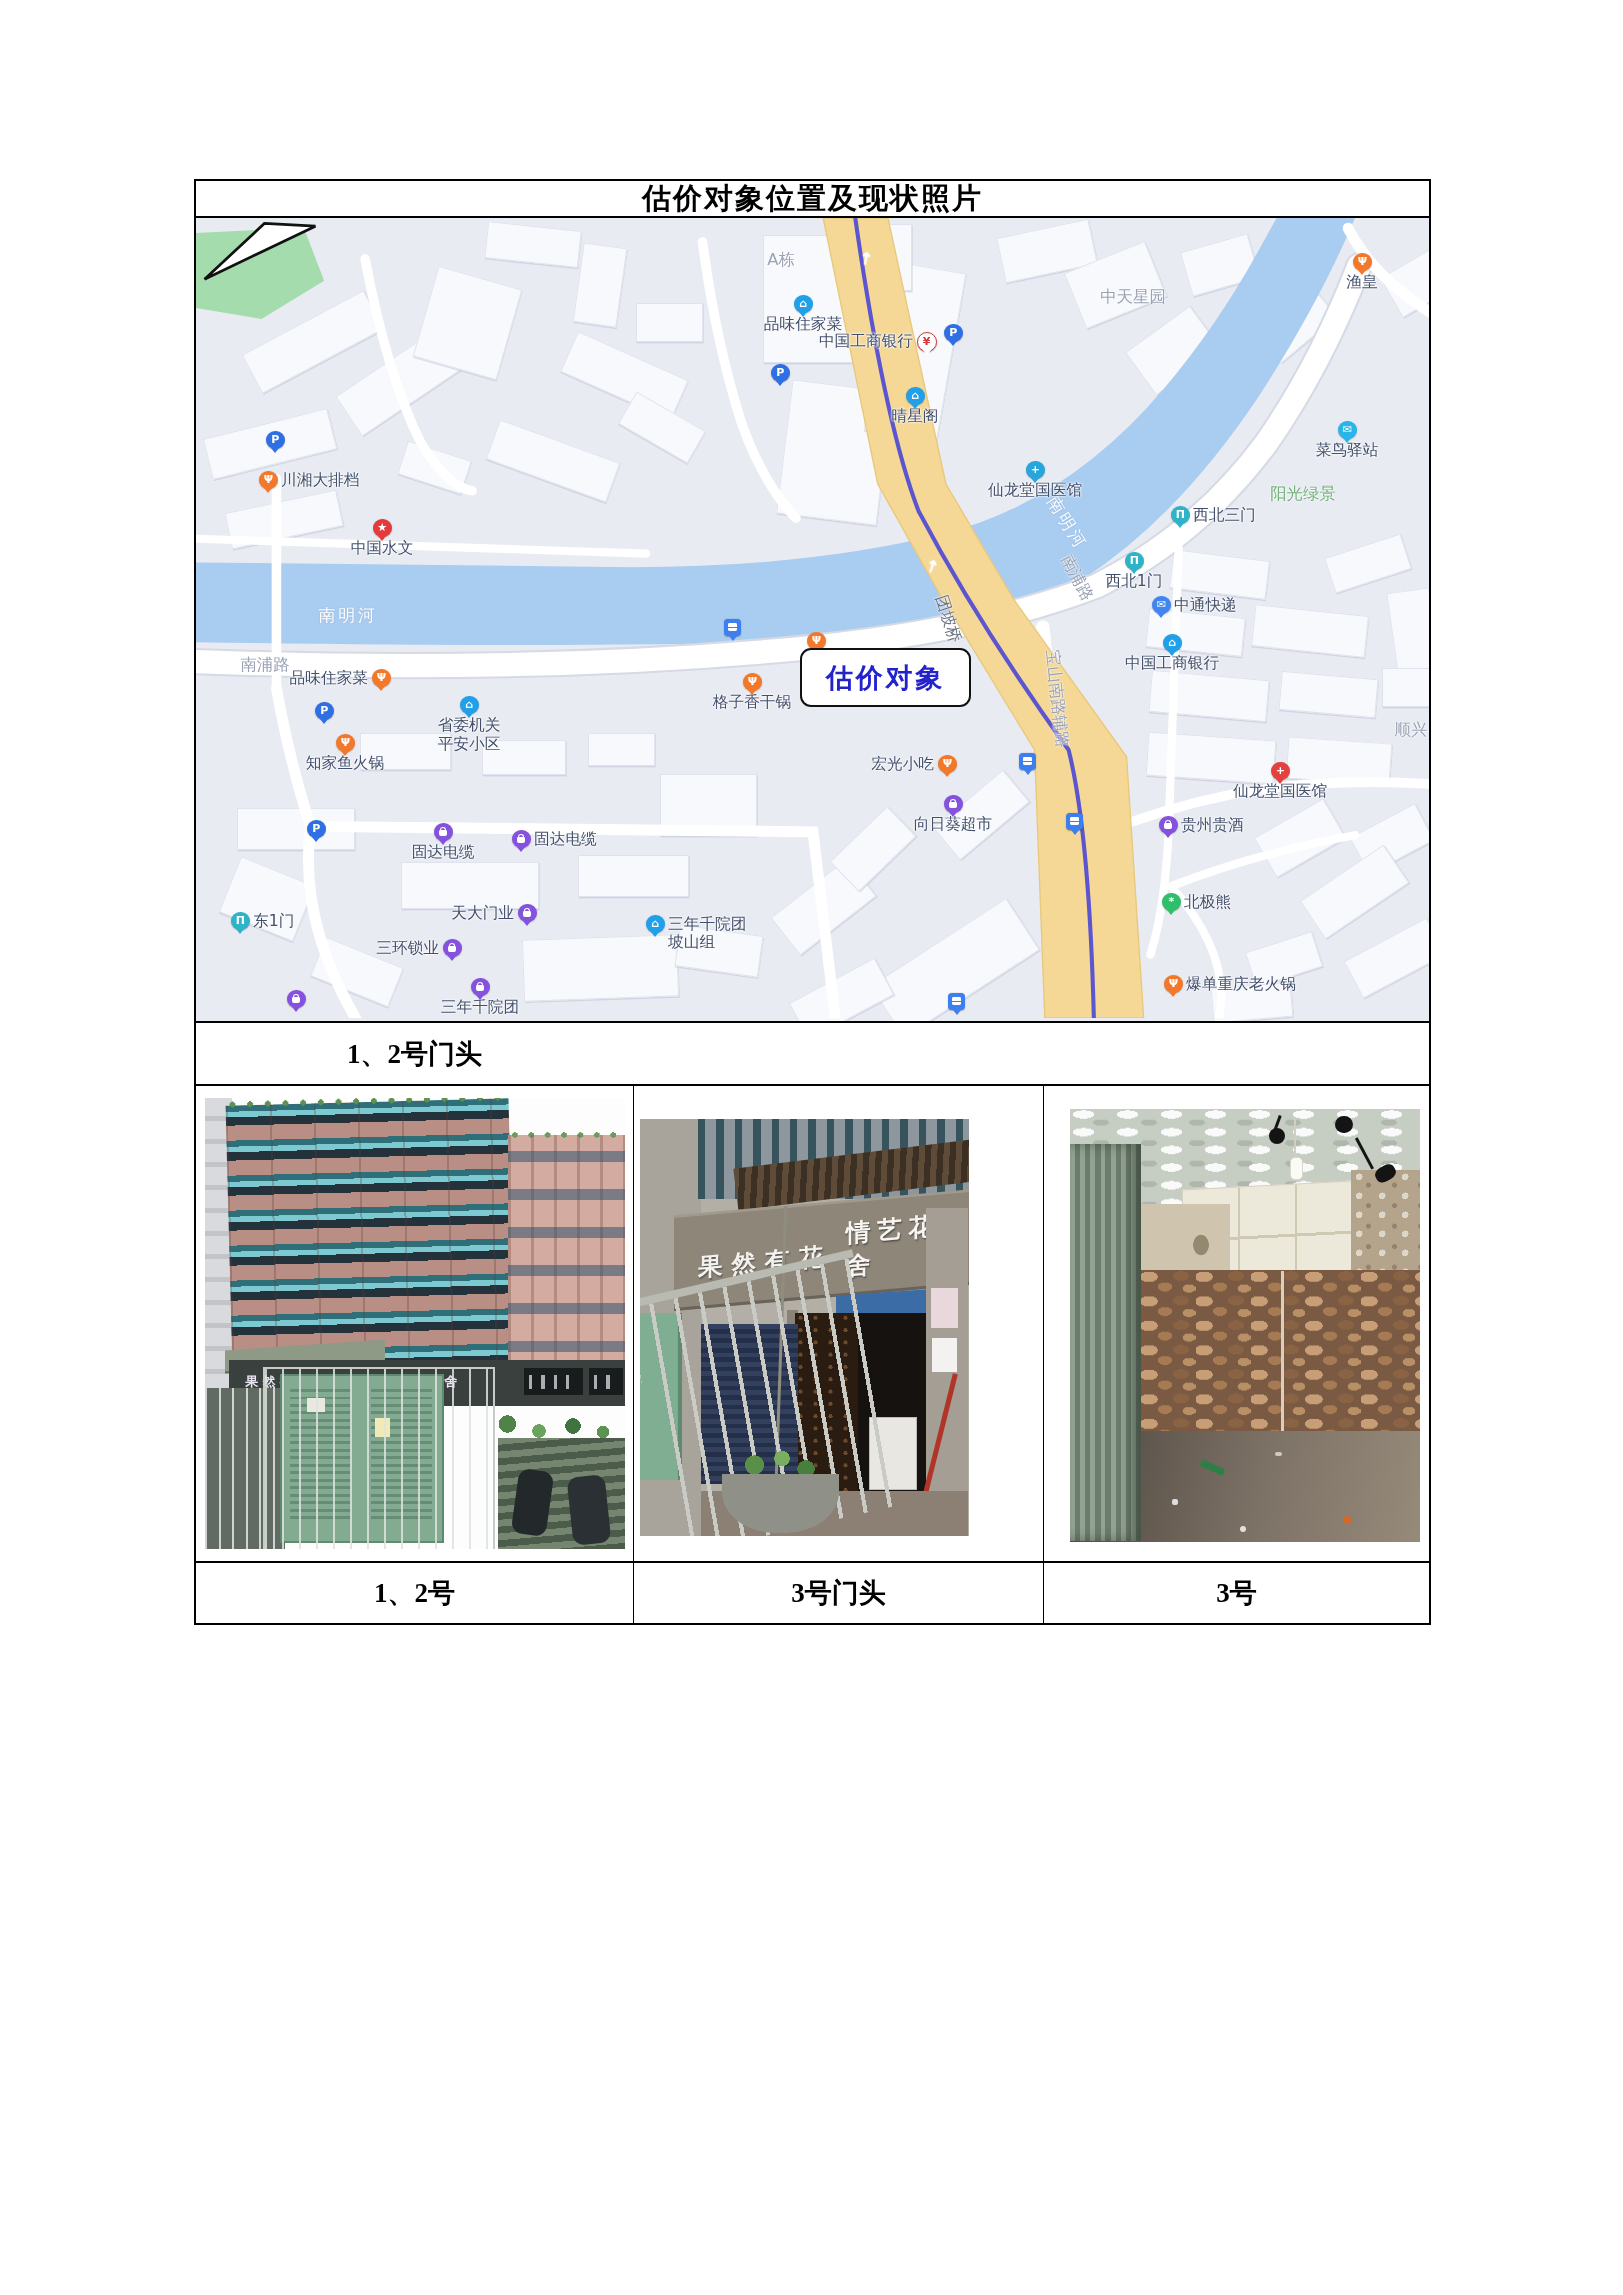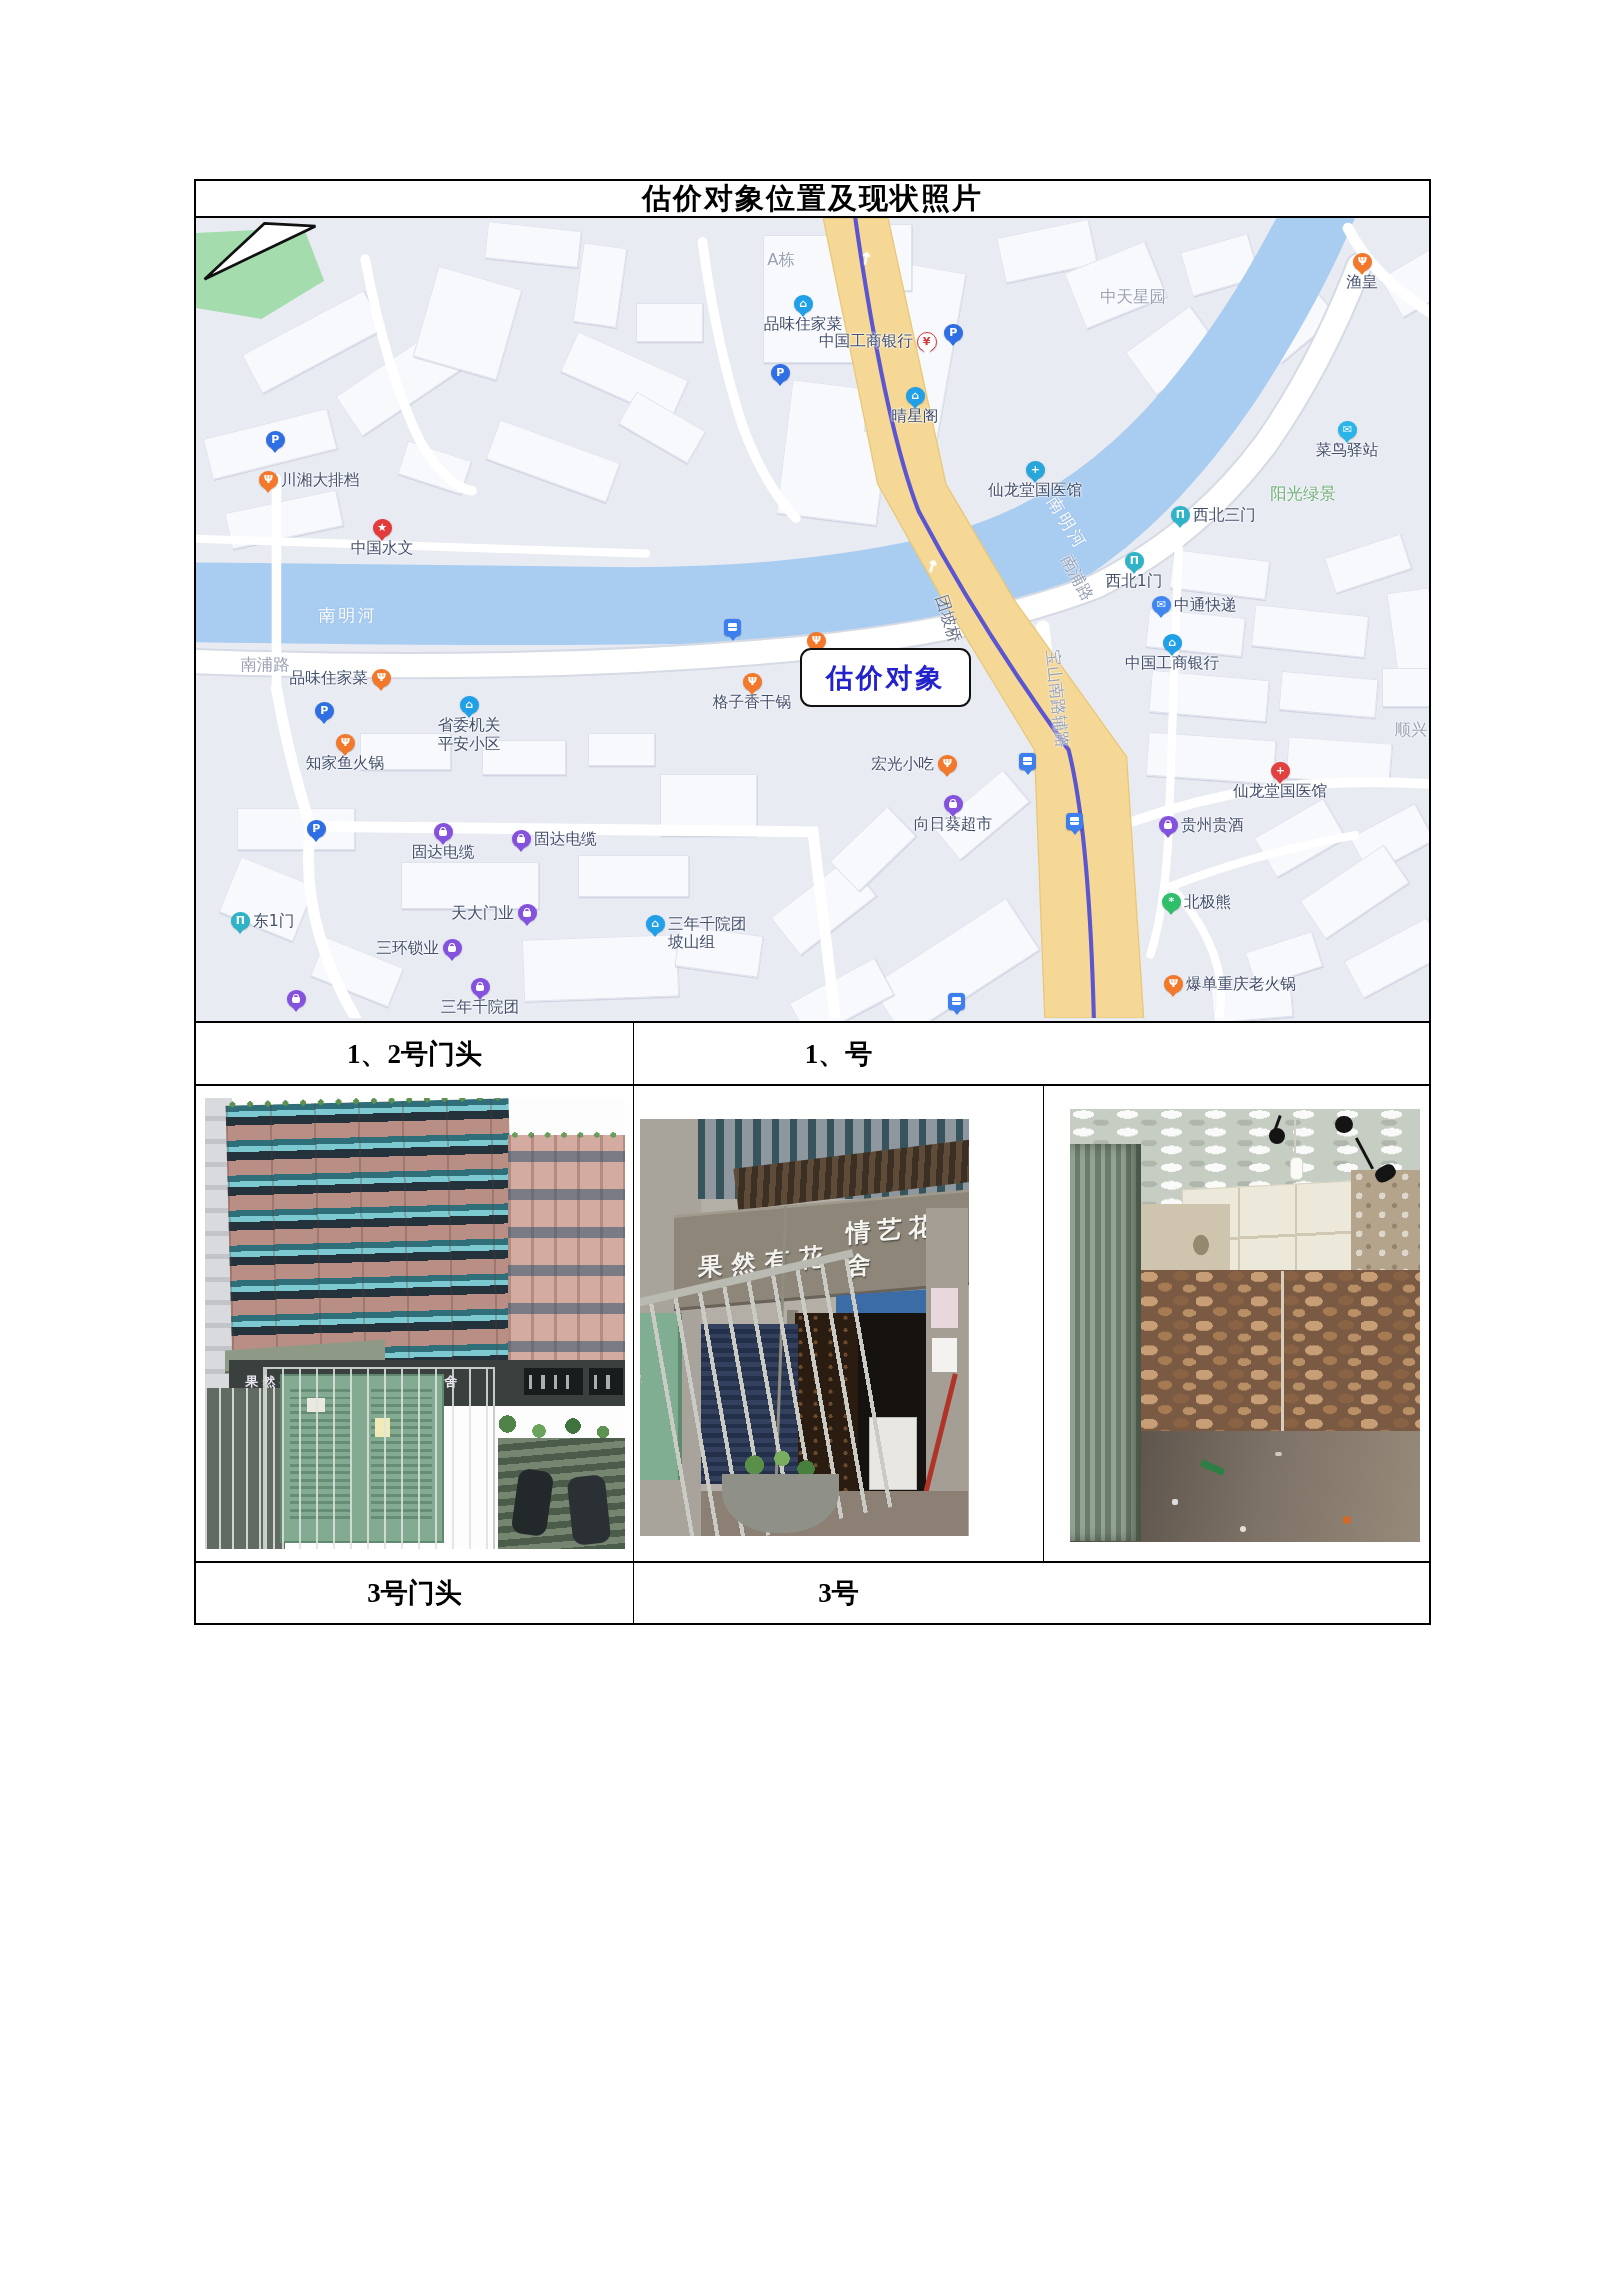--- a/index.html
+++ b/index.html
@@ -446,21 +446,20 @@
           </div>
         <svg class="callout-tail" width="130" height="68" viewBox="0 0 190 100">
           <polygon points="100,8 175,12 12,90" fill="#ffffff" stroke="#111111" stroke-width="4"></polygon>
         </svg>
         <div class="callout">估价对象</div>
       </div>
     </div>
 
     <div class="cols row-head">
       <div>1、2号门头</div>
-      <div>1、号</div>
     </div>
 
     <div class="cols row-photo">
       <div>
         <div class="photo p1">
           <div class="p1-sideL"></div>
           <div class="p1-facade"></div>
           <div class="p1-wingR"></div>
           <div class="p1-awn"></div>
           <div class="p1-store">
@@ -534,19 +533,20 @@
           <div class="p3-lamp" style="left:265px;top:6.8px;width:17.7px;height:17.7px"></div>
           <div class="p3-lamp" style="left:305px;top:57px;width:20.5px;height:15px;border-radius:40%;transform:rotate(-30deg)"></div>
           <div class="p3-stem" style="left:293px;top:27px;width:2.7px;height:35px;transform:rotate(-28deg)"></div>
           <div class="p3-bulbline"></div>
           <div class="p3-bulb"></div>
         </div>
       </div>
     </div>
 
     <div class="cols row-cap">
+      <div>1、2号</div>
       <div>3号门头</div>
       <div>3号</div>
     </div>
 
   </div>
 </div>
 
 
 </body></html>

